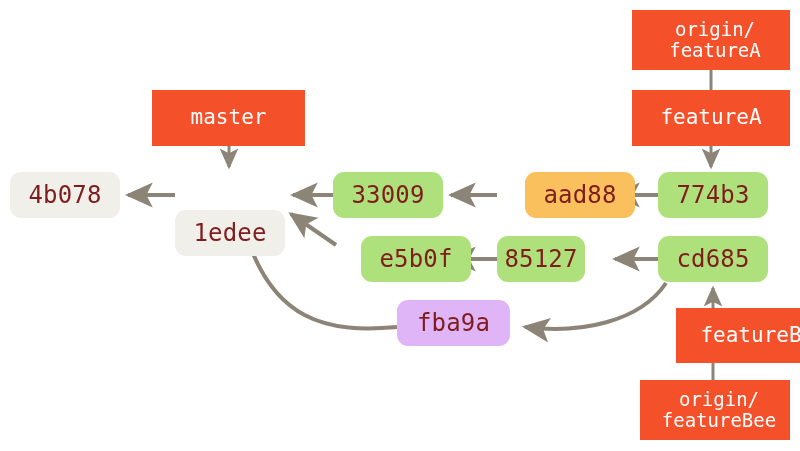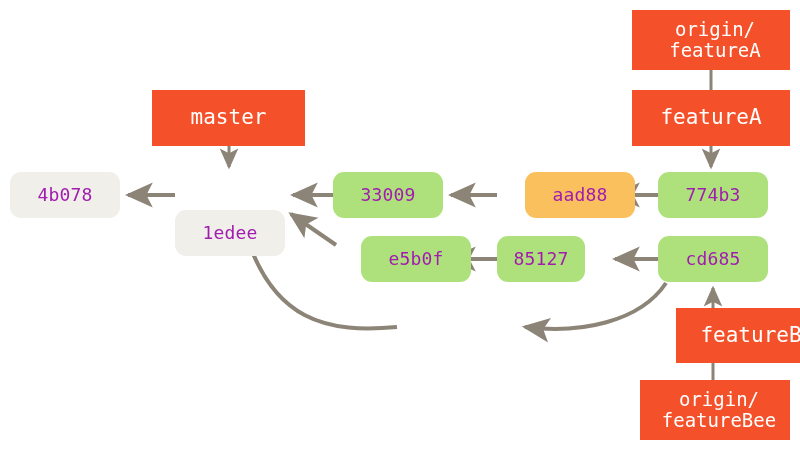--- a/index.html
+++ b/index.html
@@ -28,22 +28,22 @@
     display: flex;
     align-items: center;
     justify-content: center;
     box-sizing: border-box;
     text-align: center;
     line-height: 1.12;
   }
   
   .commit {
     border-radius: 11px;
-    font-size: 18px;
-    color: #a21caf;
+    font-size: 24px;
+    color: #7f1d1d;
     letter-spacing: 0.2px;
   }
   .commit-cream  { background: #f0efe9; }
   .commit-green  { background: #aee17c; }
   .commit-amber  { background: #fac05e; }
   .commit-purple { background: #e0b5f8; }
   
   .branch {
     background: #f4502a;
     color: #ffffff;
@@ -106,20 +106,21 @@
   <div class="node commit commit-amber" style="left:497px;top:172px;width:110px;height:46px;margin-left:28px;">aad88</div>
 
   <div class="node commit commit-green" style="left:658px;top:172px;width:110px;height:46px;">774b3</div>
 
   <div class="node commit commit-green" style="left:333px;top:236px;width:110px;height:46px;margin-left:28px;">e5b0f</div>
 
   <div class="node commit commit-green" style="left:497px;top:236px;width:88px;height:46px;">85127</div>
 
   <div class="node commit commit-green" style="left:658px;top:236px;width:110px;height:46px;">cd685</div>
 
+  <div class="node commit commit-purple" style="left:397px;top:300px;width:113px;height:46px;">fba9a</div>
 
   <div class="node branch branch-small" style="left:632px;top:10px;width:158px;height:60px;">origin/
 featureA</div>
 
   <div class="node branch" style="left:632px;top:90px;width:158px;height:56px;">featureA</div>
 
   <div class="node branch" style="left:152px;top:90px;width:153px;height:56px;">master</div>
 
   <div class="node branch" style="left:676px;top:308px;width:150px;height:55px;">featureB</div>
 

